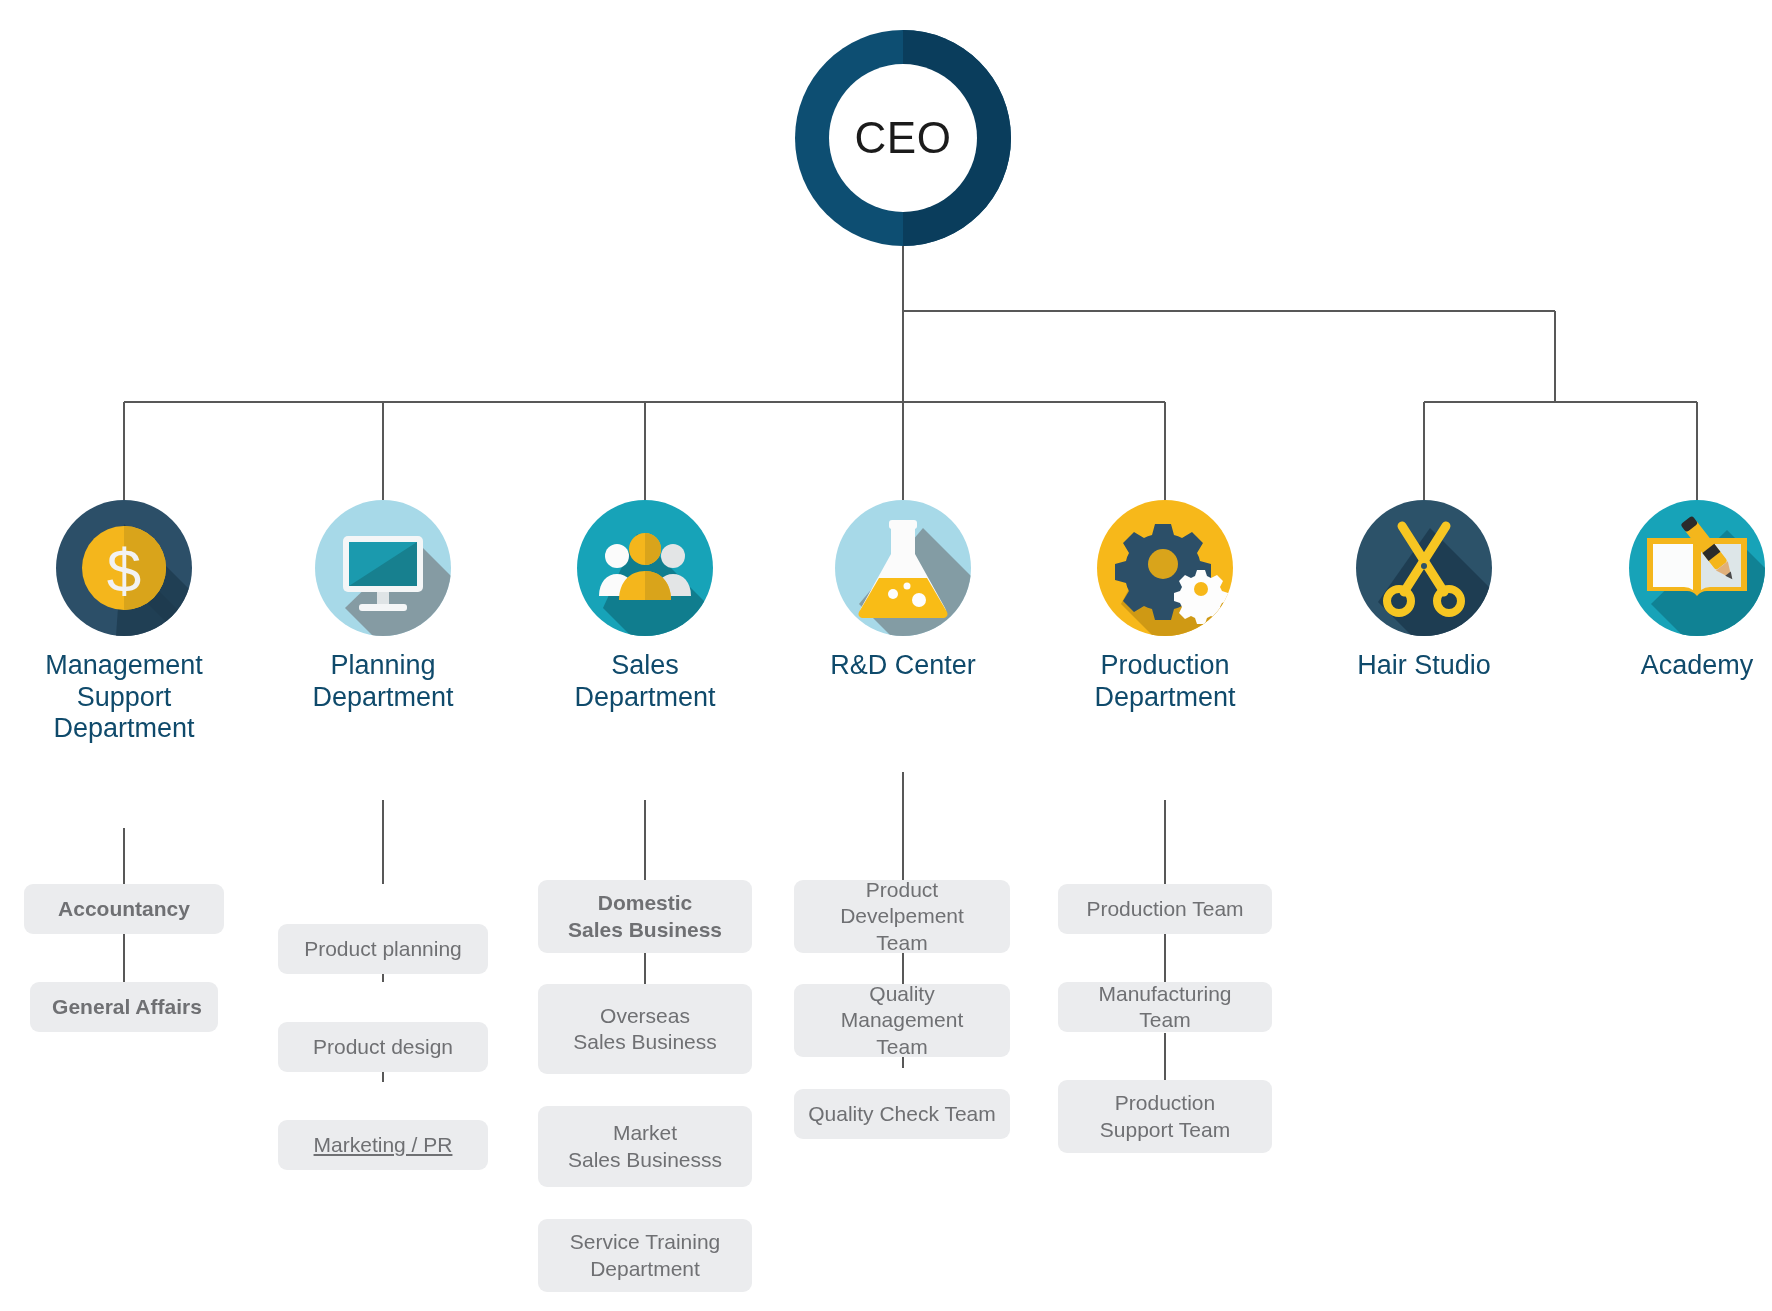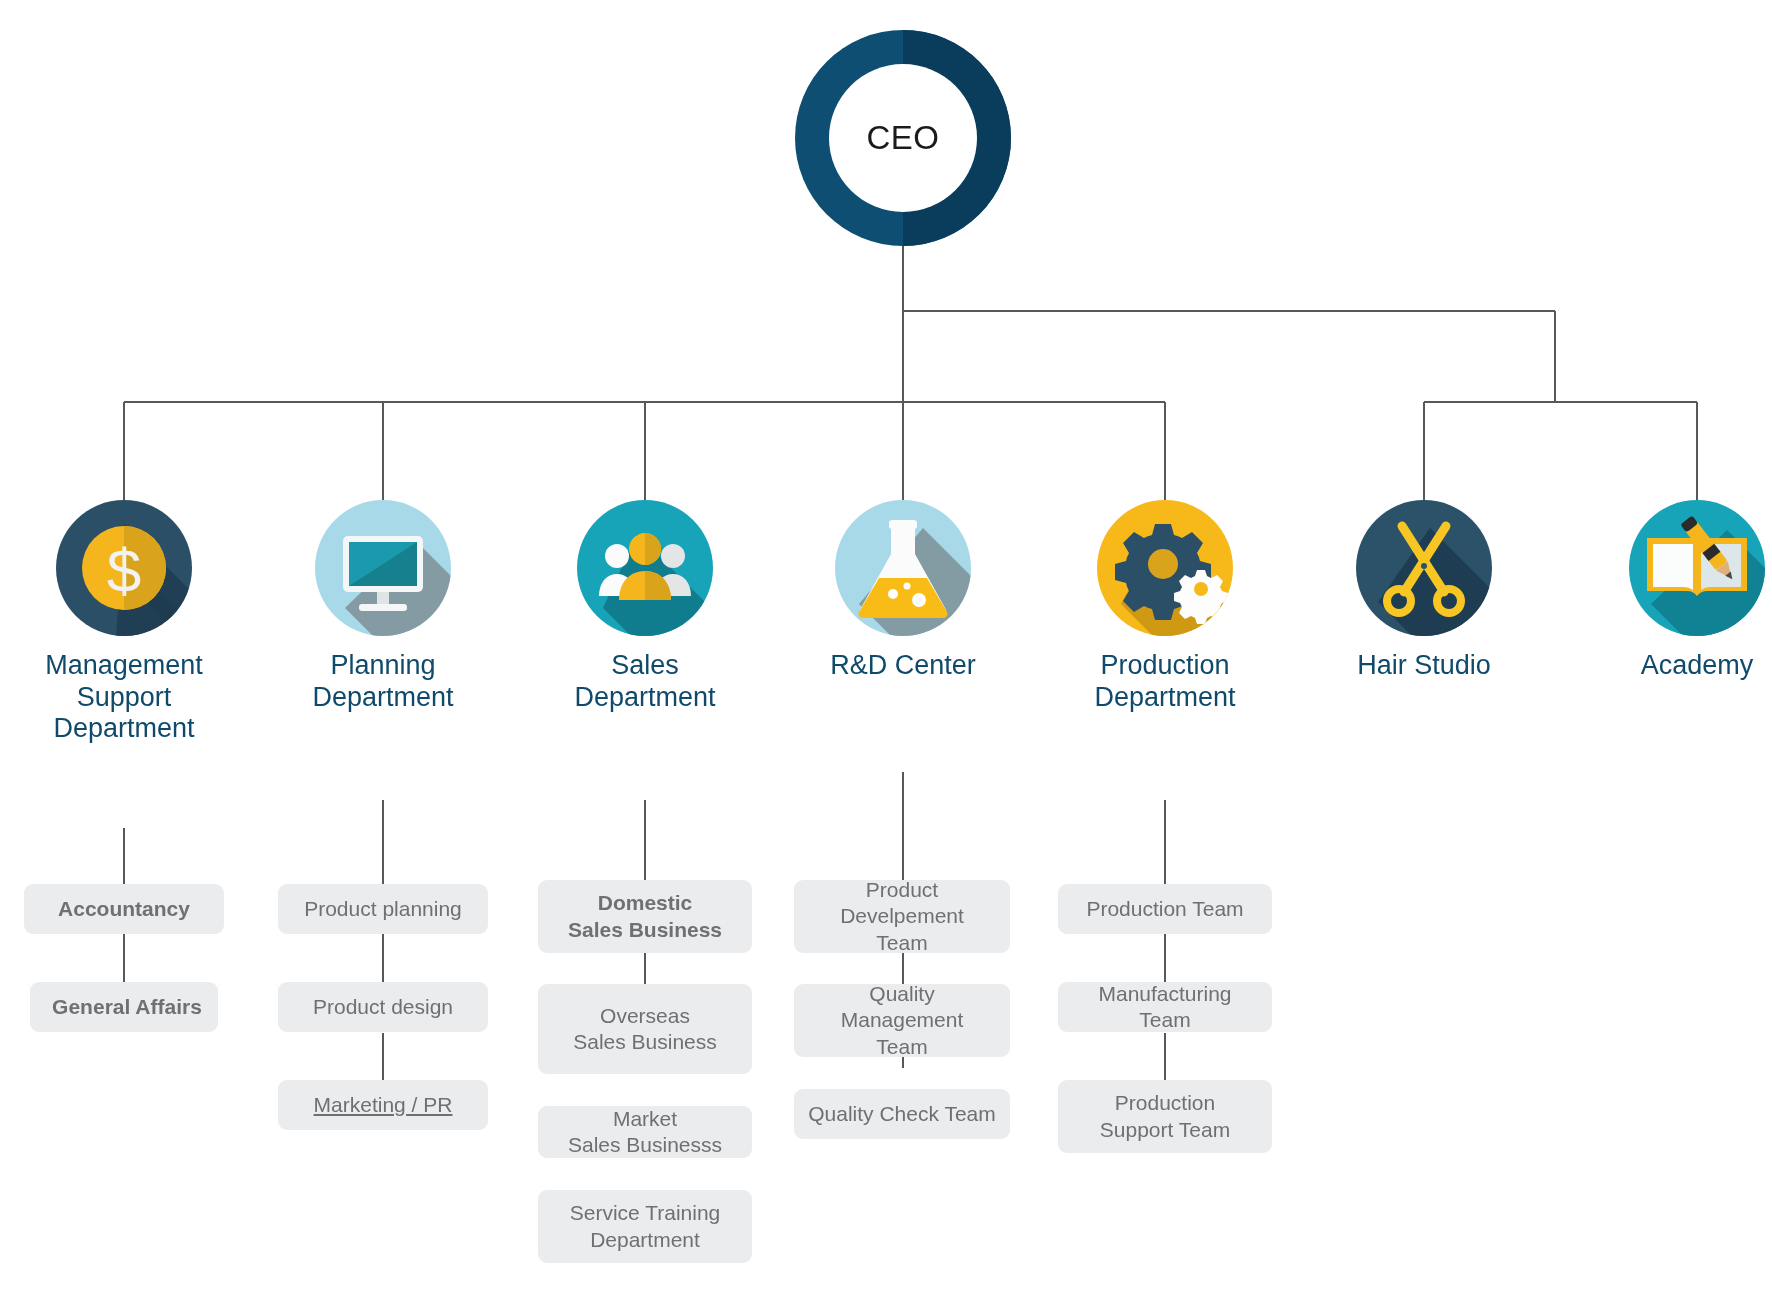--- a/index.html
+++ b/index.html
@@ -25,21 +25,21 @@
     content:"";position:absolute;left:50%;top:0;width:50%;height:100%;
     border-radius:0 108px 108px 0;background:#0a3d5c;
   }
   .ceo-hole{
     position:absolute;left:34px;top:34px;width:148px;height:148px;
     border-radius:50%;background:#ffffff;
     display:flex;align-items:center;justify-content:center;
     z-index:3;
   }
   .ceo-label{
-    font-size:33px;color:#1b1b1b;letter-spacing:.5px;
+    font-size:44px;color:#1b1b1b;letter-spacing:.5px;
     font-family:"Liberation Sans","DejaVu Sans",sans-serif;
   }
 
   
   .dept{
     position:absolute;
     display:flex;flex-direction:column;align-items:center;
   }
   .icon-wrap{
     width:136px;height:136px;position:relative;
@@ -163,21 +163,21 @@
           <rect x="34" y="42" width="68" height="44" fill="#1b9aae"></rect>
           <path d="M34 86 L102 42 L102 86 Z" fill="#17808f"></path>
           <rect x="62" y="92" width="12" height="14" fill="#dfe4e6"></rect>
           <rect x="44" y="104" width="48" height="7" rx="3" fill="#f4f6f7"></rect>
         </svg>
       </div>
     </div>
     <div class="dept-title">Planning
 Department</div>
   </div>
-  <div class="subs" style="left:278px;top:884px;width:210px;">
+  <div class="subs" style="left:278px;top:924px;width:210px;">
     <div class="sub-box" style="width:210px;height:50px;">Product planning</div>
     <div style="height:48px;"></div>
     <div class="sub-box" style="width:210px;height:50px;">Product design</div>
     <div style="height:48px;"></div>
     <div class="sub-box" style="width:210px;height:50px;text-decoration:underline;">Marketing / PR</div>
   </div>
 
   <div class="dept" style="left:545px;top:500px;width:200px;">
     <div class="icon-wrap">
       <div class="icon-circle" style="background:#17a3b8;">
@@ -199,21 +199,21 @@
     <div class="dept-title">Sales
 Department</div>
   </div>
   <div class="subs" style="left:538px;top:880px;width:214px;">
     <div class="sub-box" style="width:214px;height:73px;font-weight:bold;">Domestic
 Sales Business</div>
     <div style="height:31px;"></div>
     <div class="sub-box" style="width:214px;height:90px;">Overseas
 Sales Business</div>
     <div style="height:32px;"></div>
-    <div class="sub-box" style="width:214px;height:52px;">Market
+    <div class="sub-box" style="width:214px;height:81px;">Market
 Sales Businesss</div>
     <div style="height:32px;"></div>
     <div class="sub-box" style="width:214px;height:73px;">Service Training
 Department</div>
   </div>
 
   <div class="dept" style="left:803px;top:500px;width:200px;">
     <div class="icon-wrap">
       <div class="icon-circle" style="background:#a7d9e8;">
         <svg class="art" viewBox="0 0 136 136">

